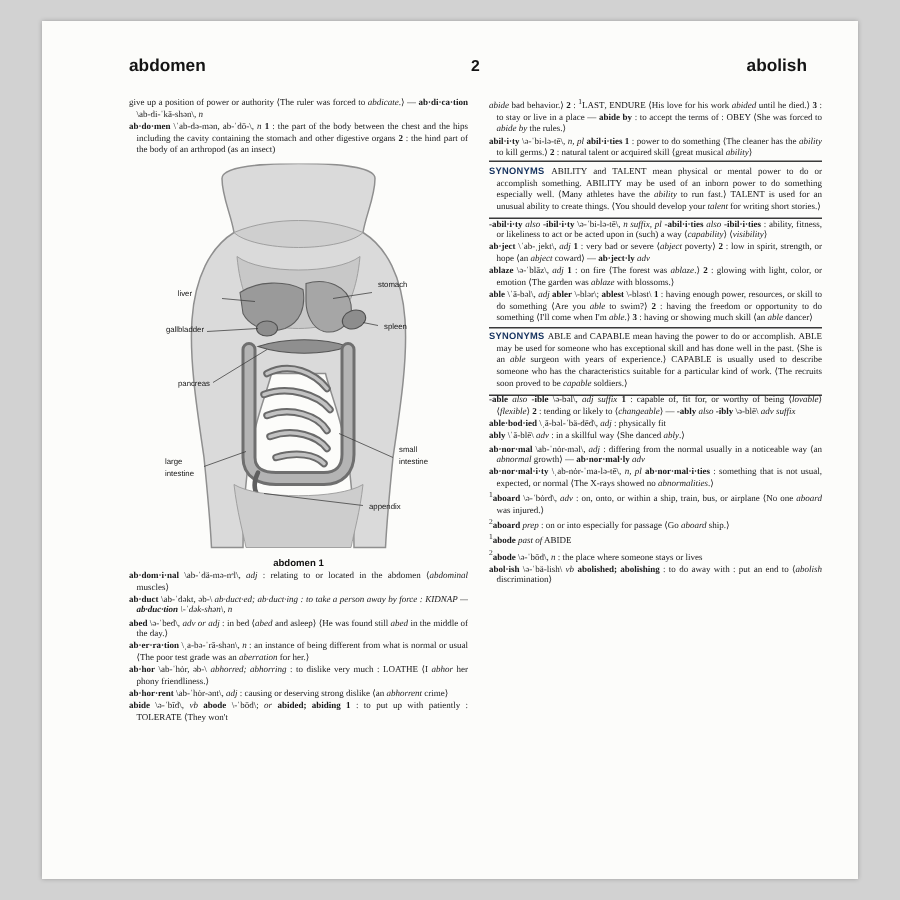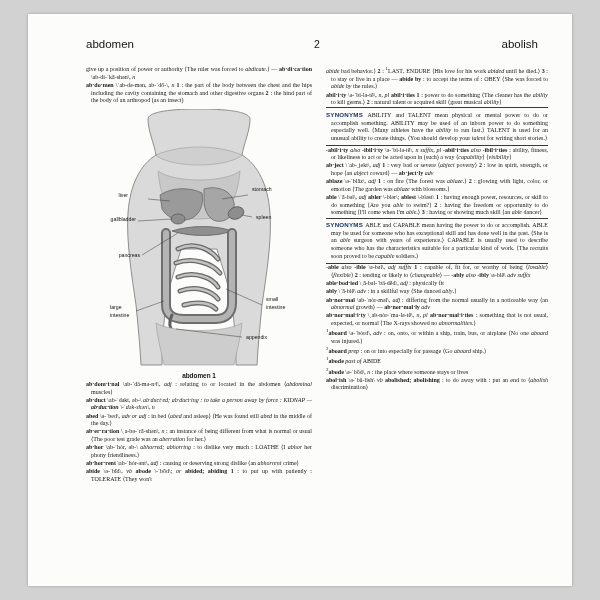--- a/index.html
+++ b/index.html
@@ -28,21 +28,21 @@
     left: 58px;
     top: 24px;
     right: 24px;
     bottom: 14px;
   }
   
   .header {
     position: relative;
     height: 22px;
     font-family: "Liberation Sans", sans-serif;
-    font-weight: normal;
+    font-weight: bold;
     font-size: 11.5px;
     color: #141414;
   }
   .hdr-left { position: absolute; left: 0; top: 0; }
   .hdr-center {
     position: absolute;
     left: 50%;
     transform: translateX(-50%);
     top: 0;
     font-size: 10.5px;

